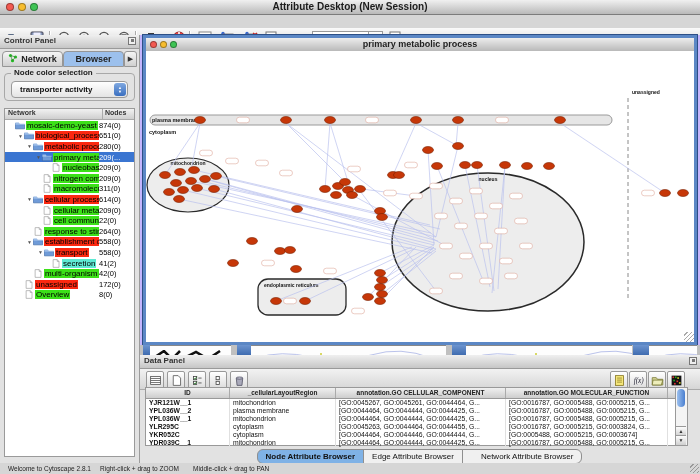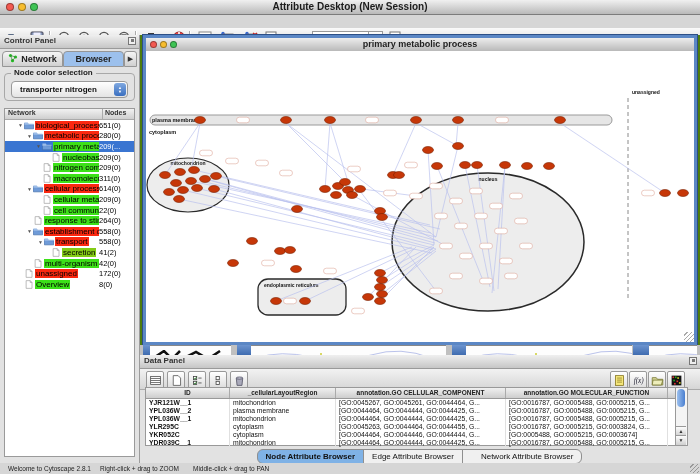--- a/index.html
+++ b/index.html
@@ -54,21 +54,21 @@
   .treehead .c2{flex:1;padding-left:2px;}
   .trow{display:flex;align-items:center;height:10.6px;font-size:8px;color:#000;white-space:nowrap;}
   .trow .exp{width:7px;font-size:5px;color:#555;text-align:center;flex-shrink:0;}
   .trow .ticon{width:11px;flex-shrink:0;display:flex;align-items:center;}
   .trow .ticon svg{width:10px;height:9px;}
   .trow .tlabel{padding:0 1px;overflow:hidden;max-width:72px;}
   .trow .tcount{margin-left:auto;width:35px;flex-shrink:0;font-size:7.5px;}
   .trow.sel{background:#3a75d1;}
   .trow.sel .tcount{color:#fff;}
   
-  .mdi{position:absolute;left:140px;top:35px;width:560px;height:428px;background:#4d7c0f;}
+  .mdi{position:absolute;left:140px;top:35px;width:560px;height:428px;background:#c4b5fd;}
   .netwin{position:absolute;left:3px;top:0;width:554px;height:310px;background:#fff;
     border:3px solid #5b87c5;box-sizing:border-box;box-shadow:0 0 0 1px #2d4f86;}
   .netwin .ititle{height:13px;background:linear-gradient(#ededed,#b9b9b9);border-bottom:1px solid #8a8a8a;position:relative;}
   .netwin .ititle .lights{left:4px;top:3px;gap:3px;}
   .netwin .ititle .light{width:7px;height:7px;}
   .itext{position:absolute;left:0;right:0;top:1px;text-align:center;font-size:9px;font-weight:bold;color:#222;}
   .canvas{position:absolute;left:0;top:13px;right:0;bottom:0;overflow:hidden;background:#fff;}
   .grip{position:absolute;right:0;bottom:0;width:10px;height:10px;
     background:repeating-linear-gradient(135deg,#fff 0 2px,#aaa 2px 3px);}
   .fragstrip{position:absolute;left:0px;top:310px;width:560px;height:10px;background:#c0c0c0;overflow:hidden;}
@@ -246,178 +246,189 @@
         <span>Network</span>
       </div>
       <div class="cp-tab sel">
         <span>Browser</span>
       </div>
       <div class="cp-tab-arrow">▶</div>
     </div>
     <div class="groupbox">
       <div class="legend">Node color selection</div>
       <div class="combo">
-        <span>transporter nitrogen</span>
+        <span>transporter activity</span>
         <span class="stepper">
             <span>▲</span>
             <span>▼</span>
           </span>
       </div>
     </div>
     <div class="checkrow">
       <div class="checkbox">✓</div>
       <div class="checklabel">Select nodes</div>
     </div>
     <div class="treebox">
       <div class="treehead">
         <div class="c1">Network</div>
         <div class="c2">Nodes</div>
       </div>
       <div id="tree-rows">
-          <div class="trow" style="padding-left:12px">
-            <span class="exp">▼</span>
+          <div class="trow" style="padding-left:3px">
+            <span class="exp"></span>
             <span class="ticon">
               <svg viewBox="0 0 12 10">
                 <path d="M.5 2.5h4l1 1.5h6v5h-11z" fill="#6f9bd8" stroke="#3c6aa8" stroke-width=".8"></path>
                 <path d="M.5 4h11v-1h-6l-1-1.5h-4z" fill="#9dbde8" stroke="none"></path>
               </svg>
             </span>
-            <span class="tlabel" style="background:#fb2810">biological_process</span>
-            <span class="tcount">651(0)</span>
-          </div>
-          <div class="trow" style="padding-left:21px">
+            <span class="tlabel" style="background:#3ce018">mosaic-demo-yeast</span>
+            <span class="tcount">874(0)</span>
+          </div>
+          <div class="trow" style="padding-left:12px">
             <span class="exp">▼</span>
             <span class="ticon">
               <svg viewBox="0 0 12 10">
                 <path d="M.5 2.5h4l1 1.5h6v5h-11z" fill="#6f9bd8" stroke="#3c6aa8" stroke-width=".8"></path>
                 <path d="M.5 4h11v-1h-6l-1-1.5h-4z" fill="#9dbde8" stroke="none"></path>
               </svg>
             </span>
-            <span class="tlabel" style="background:#fb2810">metabolic process</span>
-            <span class="tcount">280(0)</span>
-          </div>
-          <div class="trow sel" style="padding-left:30px">
+            <span class="tlabel" style="background:#fb2810">biological_process</span>
+            <span class="tcount">651(0)</span>
+          </div>
+          <div class="trow" style="padding-left:21px">
             <span class="exp">▼</span>
             <span class="ticon">
               <svg viewBox="0 0 12 10">
                 <path d="M.5 2.5h4l1 1.5h6v5h-11z" fill="#6f9bd8" stroke="#3c6aa8" stroke-width=".8"></path>
                 <path d="M.5 4h11v-1h-6l-1-1.5h-4z" fill="#9dbde8" stroke="none"></path>
               </svg>
             </span>
-            <span class="tlabel" style="background:#3ce018">primary metabo</span>
-            <span class="tcount">209(...</span>
-          </div>
-          <div class="trow" style="padding-left:39px">
-            <span class="exp"></span>
-            <span class="ticon">
-              <svg viewBox="0 0 10 11">
-                <path d="M1.5.8h5l2.2 2.2v7.2h-7.2z" fill="#fff" stroke="#999" stroke-width=".8"></path>
-                <path d="M6.5.8v2.2h2.2" fill="none" stroke="#999" stroke-width=".8"></path>
-              </svg>
-            </span>
-            <span class="tlabel" style="background:#3ce018">nucleobase-</span>
-            <span class="tcount">209(0)</span>
-          </div>
-          <div class="trow" style="padding-left:30px">
-            <span class="exp"></span>
-            <span class="ticon">
-              <svg viewBox="0 0 10 11">
-                <path d="M1.5.8h5l2.2 2.2v7.2h-7.2z" fill="#fff" stroke="#999" stroke-width=".8"></path>
-                <path d="M6.5.8v2.2h2.2" fill="none" stroke="#999" stroke-width=".8"></path>
-              </svg>
-            </span>
-            <span class="tlabel" style="background:#3ce018">nitrogen compo</span>
-            <span class="tcount">209(0)</span>
-          </div>
-          <div class="trow" style="padding-left:30px">
-            <span class="exp"></span>
-            <span class="ticon">
-              <svg viewBox="0 0 10 11">
-                <path d="M1.5.8h5l2.2 2.2v7.2h-7.2z" fill="#fff" stroke="#999" stroke-width=".8"></path>
-                <path d="M6.5.8v2.2h2.2" fill="none" stroke="#999" stroke-width=".8"></path>
-              </svg>
-            </span>
-            <span class="tlabel" style="background:#3ce018">macromolecule</span>
-            <span class="tcount">311(0)</span>
-          </div>
-          <div class="trow" style="padding-left:21px">
+            <span class="tlabel" style="background:#fb2810">metabolic process</span>
+            <span class="tcount">280(0)</span>
+          </div>
+          <div class="trow sel" style="padding-left:30px">
             <span class="exp">▼</span>
             <span class="ticon">
               <svg viewBox="0 0 12 10">
                 <path d="M.5 2.5h4l1 1.5h6v5h-11z" fill="#6f9bd8" stroke="#3c6aa8" stroke-width=".8"></path>
                 <path d="M.5 4h11v-1h-6l-1-1.5h-4z" fill="#9dbde8" stroke="none"></path>
               </svg>
             </span>
-            <span class="tlabel" style="background:#fb2810">cellular process</span>
-            <span class="tcount">614(0)</span>
+            <span class="tlabel" style="background:#3ce018">primary metabo</span>
+            <span class="tcount">209(...</span>
+          </div>
+          <div class="trow" style="padding-left:39px">
+            <span class="exp"></span>
+            <span class="ticon">
+              <svg viewBox="0 0 10 11">
+                <path d="M1.5.8h5l2.2 2.2v7.2h-7.2z" fill="#fff" stroke="#999" stroke-width=".8"></path>
+                <path d="M6.5.8v2.2h2.2" fill="none" stroke="#999" stroke-width=".8"></path>
+              </svg>
+            </span>
+            <span class="tlabel" style="background:#3ce018">nucleobase-</span>
+            <span class="tcount">209(0)</span>
           </div>
           <div class="trow" style="padding-left:30px">
             <span class="exp"></span>
             <span class="ticon">
               <svg viewBox="0 0 10 11">
                 <path d="M1.5.8h5l2.2 2.2v7.2h-7.2z" fill="#fff" stroke="#999" stroke-width=".8"></path>
                 <path d="M6.5.8v2.2h2.2" fill="none" stroke="#999" stroke-width=".8"></path>
               </svg>
             </span>
-            <span class="tlabel" style="background:#3ce018">cellular metabo</span>
+            <span class="tlabel" style="background:#3ce018">nitrogen compo</span>
             <span class="tcount">209(0)</span>
           </div>
           <div class="trow" style="padding-left:30px">
             <span class="exp"></span>
             <span class="ticon">
               <svg viewBox="0 0 10 11">
                 <path d="M1.5.8h5l2.2 2.2v7.2h-7.2z" fill="#fff" stroke="#999" stroke-width=".8"></path>
                 <path d="M6.5.8v2.2h2.2" fill="none" stroke="#999" stroke-width=".8"></path>
               </svg>
             </span>
-            <span class="tlabel" style="background:#3ce018">cell communicat</span>
-            <span class="tcount">22(0)</span>
-          </div>
-          <div class="trow" style="padding-left:21px">
-            <span class="exp"></span>
-            <span class="ticon">
-              <svg viewBox="0 0 10 11">
-                <path d="M1.5.8h5l2.2 2.2v7.2h-7.2z" fill="#fff" stroke="#999" stroke-width=".8"></path>
-                <path d="M6.5.8v2.2h2.2" fill="none" stroke="#999" stroke-width=".8"></path>
-              </svg>
-            </span>
-            <span class="tlabel" style="background:#3ce018">response to stimulu</span>
-            <span class="tcount">264(0)</span>
+            <span class="tlabel" style="background:#3ce018">macromolecule</span>
+            <span class="tcount">311(0)</span>
           </div>
           <div class="trow" style="padding-left:21px">
             <span class="exp">▼</span>
             <span class="ticon">
               <svg viewBox="0 0 12 10">
                 <path d="M.5 2.5h4l1 1.5h6v5h-11z" fill="#6f9bd8" stroke="#3c6aa8" stroke-width=".8"></path>
                 <path d="M.5 4h11v-1h-6l-1-1.5h-4z" fill="#9dbde8" stroke="none"></path>
               </svg>
             </span>
-            <span class="tlabel" style="background:#fb2810">establishment of lo</span>
-            <span class="tcount">558(0)</span>
-          </div>
-          <div class="trow" style="padding-left:32px">
+            <span class="tlabel" style="background:#fb2810">cellular process</span>
+            <span class="tcount">614(0)</span>
+          </div>
+          <div class="trow" style="padding-left:30px">
+            <span class="exp"></span>
+            <span class="ticon">
+              <svg viewBox="0 0 10 11">
+                <path d="M1.5.8h5l2.2 2.2v7.2h-7.2z" fill="#fff" stroke="#999" stroke-width=".8"></path>
+                <path d="M6.5.8v2.2h2.2" fill="none" stroke="#999" stroke-width=".8"></path>
+              </svg>
+            </span>
+            <span class="tlabel" style="background:#3ce018">cellular metabo</span>
+            <span class="tcount">209(0)</span>
+          </div>
+          <div class="trow" style="padding-left:30px">
+            <span class="exp"></span>
+            <span class="ticon">
+              <svg viewBox="0 0 10 11">
+                <path d="M1.5.8h5l2.2 2.2v7.2h-7.2z" fill="#fff" stroke="#999" stroke-width=".8"></path>
+                <path d="M6.5.8v2.2h2.2" fill="none" stroke="#999" stroke-width=".8"></path>
+              </svg>
+            </span>
+            <span class="tlabel" style="background:#3ce018">cell communicat</span>
+            <span class="tcount">22(0)</span>
+          </div>
+          <div class="trow" style="padding-left:21px">
+            <span class="exp"></span>
+            <span class="ticon">
+              <svg viewBox="0 0 10 11">
+                <path d="M1.5.8h5l2.2 2.2v7.2h-7.2z" fill="#fff" stroke="#999" stroke-width=".8"></path>
+                <path d="M6.5.8v2.2h2.2" fill="none" stroke="#999" stroke-width=".8"></path>
+              </svg>
+            </span>
+            <span class="tlabel" style="background:#3ce018">response to stimulu</span>
+            <span class="tcount">264(0)</span>
+          </div>
+          <div class="trow" style="padding-left:21px">
             <span class="exp">▼</span>
             <span class="ticon">
               <svg viewBox="0 0 12 10">
                 <path d="M.5 2.5h4l1 1.5h6v5h-11z" fill="#6f9bd8" stroke="#3c6aa8" stroke-width=".8"></path>
                 <path d="M.5 4h11v-1h-6l-1-1.5h-4z" fill="#9dbde8" stroke="none"></path>
               </svg>
             </span>
+            <span class="tlabel" style="background:#fb2810">establishment of lo</span>
+            <span class="tcount">558(0)</span>
+          </div>
+          <div class="trow" style="padding-left:32px">
+            <span class="exp">▼</span>
+            <span class="ticon">
+              <svg viewBox="0 0 12 10">
+                <path d="M.5 2.5h4l1 1.5h6v5h-11z" fill="#6f9bd8" stroke="#3c6aa8" stroke-width=".8"></path>
+                <path d="M.5 4h11v-1h-6l-1-1.5h-4z" fill="#9dbde8" stroke="none"></path>
+              </svg>
+            </span>
             <span class="tlabel" style="background:#fb2810">transport</span>
             <span class="tcount">558(0)</span>
           </div>
           <div class="trow" style="padding-left:39px">
             <span class="exp"></span>
             <span class="ticon">
               <svg viewBox="0 0 10 11">
                 <path d="M1.5.8h5l2.2 2.2v7.2h-7.2z" fill="#fff" stroke="#999" stroke-width=".8"></path>
                 <path d="M6.5.8v2.2h2.2" fill="none" stroke="#999" stroke-width=".8"></path>
               </svg>
             </span>
-            <span class="tlabel" style="background:#84cc16">secretion</span>
+            <span class="tlabel" style="background:#5eead4">secretion</span>
             <span class="tcount">41(2)</span>
           </div>
           <div class="trow" style="padding-left:21px">
             <span class="exp"></span>
             <span class="ticon">
               <svg viewBox="0 0 10 11">
                 <path d="M1.5.8h5l2.2 2.2v7.2h-7.2z" fill="#fff" stroke="#999" stroke-width=".8"></path>
                 <path d="M6.5.8v2.2h2.2" fill="none" stroke="#999" stroke-width=".8"></path>
               </svg>
             </span>

